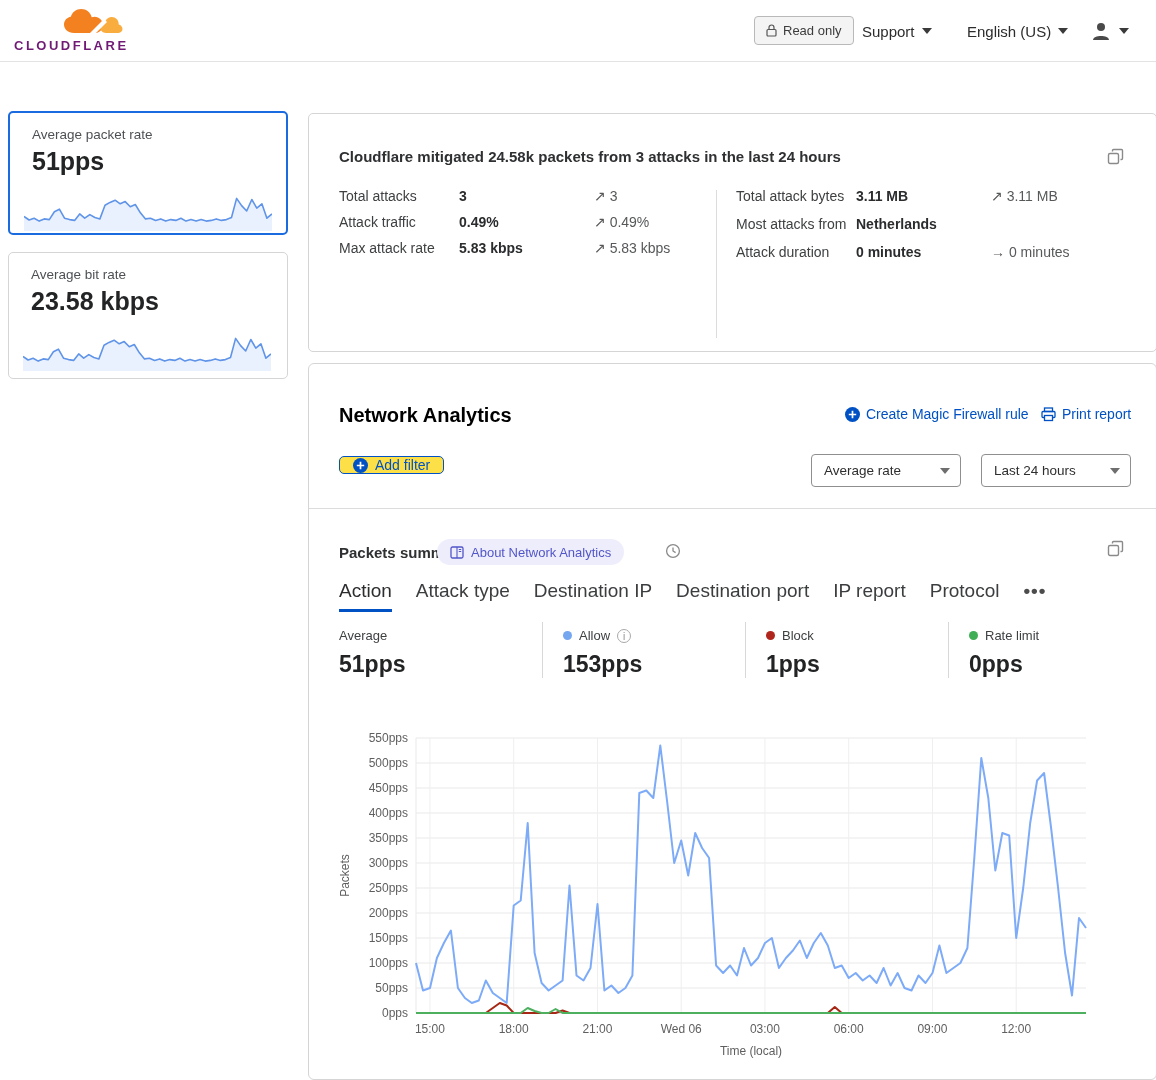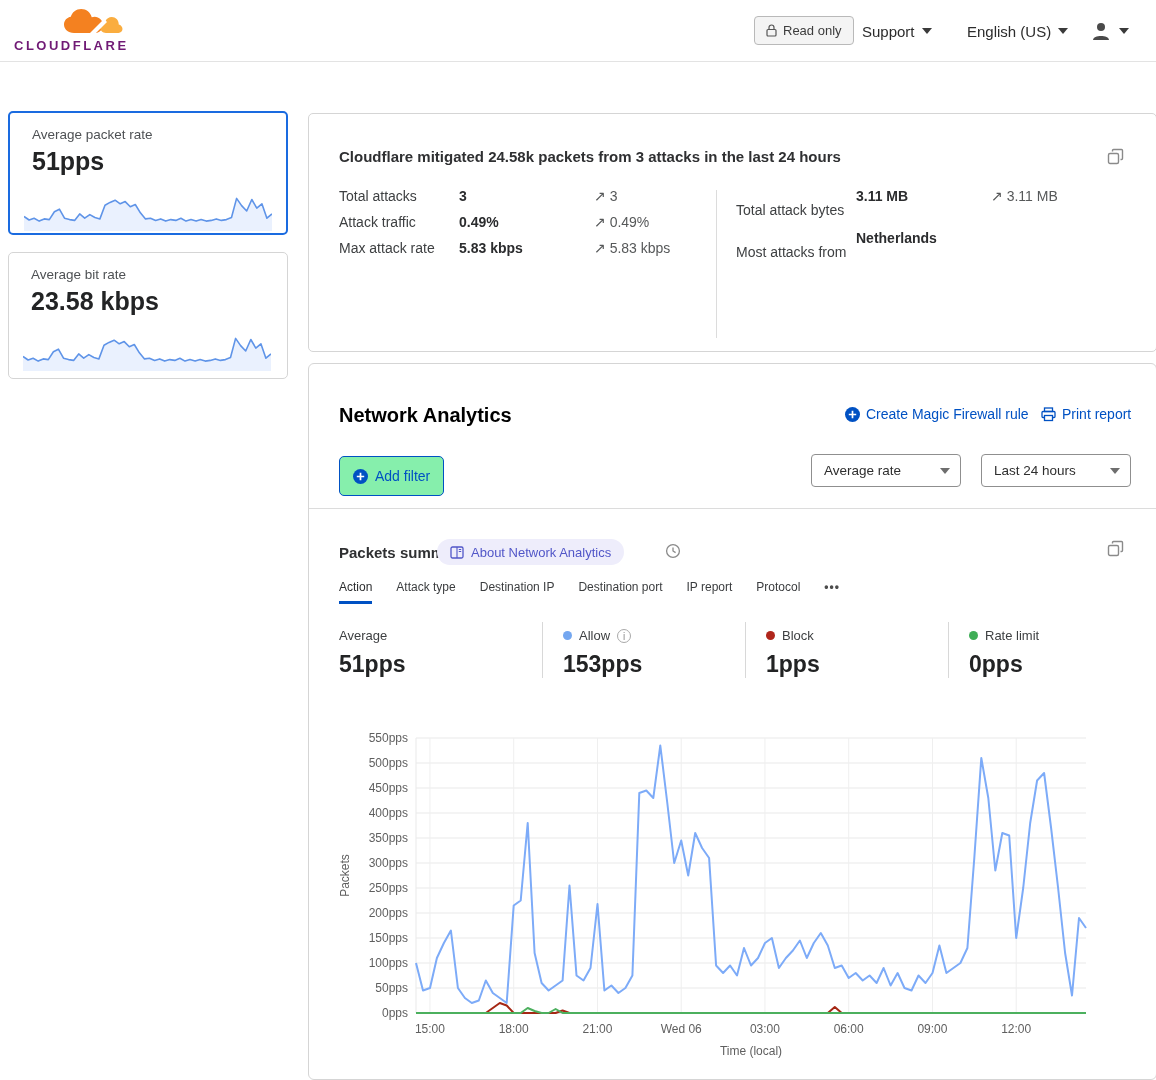--- a/index.html
+++ b/index.html
@@ -39,51 +39,51 @@
   #summary-copy { position:absolute; left:798px; top:34px; }
   .stat-grid { position:absolute; font-size:14px; }
   .stat-row { display:flex; align-items:flex-start; margin-bottom:10px; }
   .stat-label { color:#3e4042; }
   .stat-value { font-weight:bold; color:#2b2c2e; }
   .stat-trend { color:#565859; }
   #stats-left { left:30px; top:74px; width:360px; }
   #stats-left .stat-label { width:120px; }
   #stats-left .stat-value { width:135px; }
   #stats-right { left:427px; top:74px; width:400px; }
-  #stats-right .stat-label { width:120px;margin-top:14px; }
+  #stats-right .stat-label { width:120px; }
   #stats-right .stat-value { width:135px; }
   #summary-divider { position:absolute; left:407px; top:76px; width:1px; height:250px*; height:148px; background:#dcdcdc; }
 
   
   #na-card { left:308px; top:363px; width:849px; height:717px; border-radius:6px; }
   #na-title { position:absolute; left:30px; top:40px; font-size:20px; font-weight:bold; color:#000000; }
   .blue-link { color:#0051c3; font-size:14px; display:flex; align-items:center; gap:6px; cursor:pointer; }
   #create-rule-link { position:absolute; left:536px; top:42px; }
   #print-link { position:absolute; left:732px; top:42px; }
-  #add-filter-btn { position:absolute; left:30px; top:92px; height:40px; display:flex; align-items:center;
-    gap:7px; padding:0 13px; border:1px solid #0051c3; border-radius:5px; background:#86efac;
+  #add-filter-btn { position:absolute; left:30px; top:92px; height:18px; display:flex; align-items:center;
+    gap:7px; padding:0 13px; border:1px solid #0051c3; border-radius:5px; background:#fde047;
     color:#0051c3; font-size:14px; cursor:pointer; }
   .select-box { position:absolute; top:90px; height:33px; border:1px solid #8f8f8f; border-radius:4px;
     background:#fff; display:flex; align-items:center; justify-content:space-between;
     padding:0 10px 0 12px; font-size:13.5px; color:#2e2e2e; cursor:pointer; }
   #metric-select { left:502px; width:150px; }
   #range-select { left:672px; width:150px; }
   .select-caret { width:0; height:0; border-left:5px solid transparent; border-right:5px solid transparent;
     border-top:6px solid #6e6e6e; }
   #na-divider { position:absolute; left:0; top:144px; width:100%; height:1px; background:#dcdcdc; }
 
   
   #packets-title { position:absolute; left:30px; top:180px; font-size:15px; font-weight:bold; color:#2f3032; }
   #about-pill { position:absolute; left:128px; top:175px; height:26px; display:flex; align-items:center;
     gap:7px; padding:0 13px; background:#eeedfb; border-radius:13px; color:#5156c8; font-size:13px; cursor:pointer;justify-content:space-between; }
   #history-icon { position:absolute; left:356px; top:179px; cursor:pointer; }
   #packets-copy { position:absolute; left:798px; top:176px; }
   .copy-btn { cursor:pointer; }
 
-  #tabs-row { position:absolute; left:30px; top:216px; display:flex; gap:24px; font-size:12px; color:#3b3d3f; }
+  #tabs-row { position:absolute; left:30px; top:216px; display:flex; gap:24px; font-size:19px; color:#3b3d3f; }
   .tab { padding-bottom:7px; cursor:pointer; }
   .tab.active { border-bottom:3px solid #0051c3; color:#2c2d2f; }
   #tab-more { cursor:pointer; color:#4c4c4c; letter-spacing:1px; font-weight:bold; }
 
   #pk-stats { position:absolute; left:30px; top:258px; display:flex; }
   .pk-col { width:203px; padding:6px 0 0 0; }
   .pk-col + .pk-col { border-left:1px solid #d8d8d8; padding-left:20px; }
   .pk-head { display:flex; align-items:center; gap:7px; font-size:13px; color:#3e4042; }
   .dot { width:9px; height:9px; border-radius:50%; display:inline-block; }
   .pk-value { margin-top:8px; font-size:23px; font-weight:bold; color:#222324; }
@@ -182,20 +182,25 @@
   <div id="stats-right" class="stat-grid">
     <div class="stat-row">
       <span class="stat-label">Total attack bytes</span>
       <span class="stat-value">3.11 MB</span>
       <span class="stat-trend"><span>↗</span> <span>3.11 MB</span></span>
     </div>
     <div class="stat-row" style="margin-top:12px">
       <span class="stat-label">Most attacks from</span>
       <span class="stat-value">Netherlands</span>
       <span class="stat-trend"></span>
+    </div>
+    <div class="stat-row" style="margin-top:12px">
+      <span class="stat-label">Attack duration</span>
+      <span class="stat-value">0 minutes</span>
+      <span class="stat-trend"><span>→</span> <span>0 minutes</span></span>
     </div>
   </div>
 </div>
 
 <div id="na-card" class="card">
   <div id="na-title">Network Analytics</div>
 
   <div id="create-rule-link" class="blue-link">
     <svg width="15" height="15" viewBox="0 0 15 15">
       <circle cx="7.5" cy="7.5" r="7.5" fill="#0051c3"></circle>

